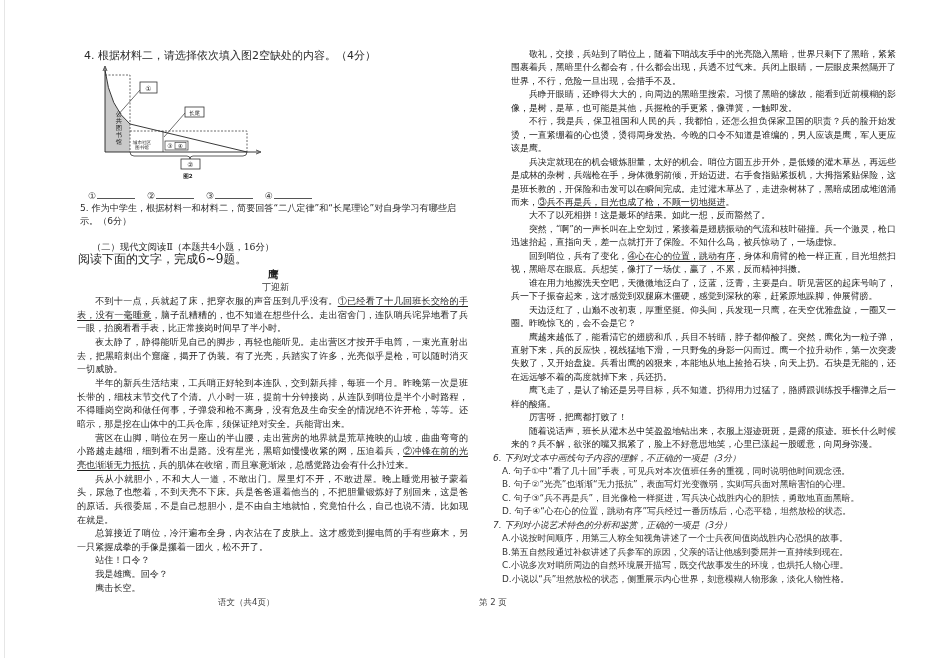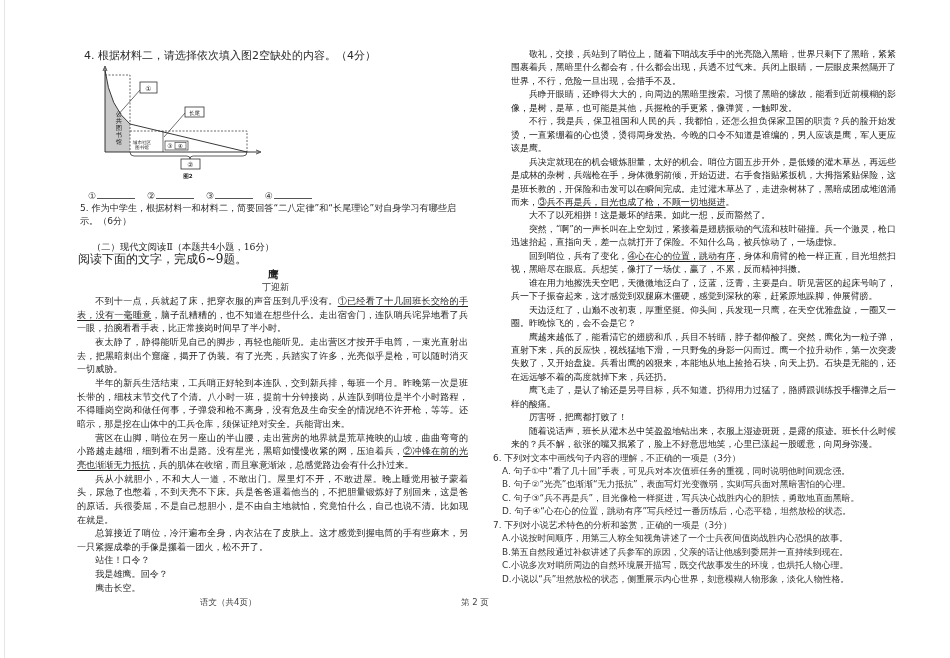--- a/index.html
+++ b/index.html
@@ -14,26 +14,26 @@
   .q-stem { font-size:11px; line-height:13px; color:#2a2a2a; white-space:nowrap; }
   .q5 { width:392px; font-size:9.1px; line-height:13.2px; color:#2a2a2a; }
   .section-header { font-size:9.3px; line-height:13px; color:#222; white-space:nowrap; }
   .title { font-size:10.5px; line-height:13px; font-weight:bold; color:#222; }
   .author { font-size:9px; line-height:13px; color:#333; }
   .passage p { margin:0; text-indent:2em; text-align:justify; }
   .passage.left { left:77px; top:295px; width:391px; font-size:9.1px; line-height:13.65px; }
   .passage.right { left:511px; top:48px; width:385px; font-size:8.95px; line-height:13.45px; }
   .u { text-decoration:underline; text-underline-offset:1.5px; }
   .questions { position:absolute; left:493px; top:451.5px; width:400px; font-family:"DejaVu Sans", sans-serif; font-size:8.9px; line-height:13.45px; color:#333; }
-  .questions .stem { white-space:nowrap; }
+  .questions .stem { white-space:nowrap;font-style:italic; }
   .questions .opt { padding-left:9px; white-space:nowrap; }
   .blanks { left:88px; top:189px; font-size:9px; line-height:13px; color:#333; white-space:nowrap; }
   .blank-item { display:inline-block; margin-right:9px; }
   .blank-line { display:inline-block; width:38px; border-bottom:1px solid #555; height:9px; vertical-align:baseline; margin-left:1px; }
-  .footer { font-family:"DejaVu Sans", sans-serif; font-size:8.5px; color:#444; white-space:nowrap; }
+  .footer { font-family:"DejaVu Sans", sans-serif; font-size:8.5px; color:#444; white-space:nowrap;margin-left:18px; }
   svg text { font-family:"DejaVu Sans", sans-serif; fill:#222; }
 </style>
 </head>
 <body>
 
 <div class="scan-edge"></div>
 
 <div class="abs sans q-stem" style="left:84px; top:49px;">4. 根据材料二，请选择依次填入图2空缺处的内容。（4分）</div>
 
 <svg class="abs" style="left:95px; top:64px;" width="175" height="120" viewBox="95 64 175 120">

